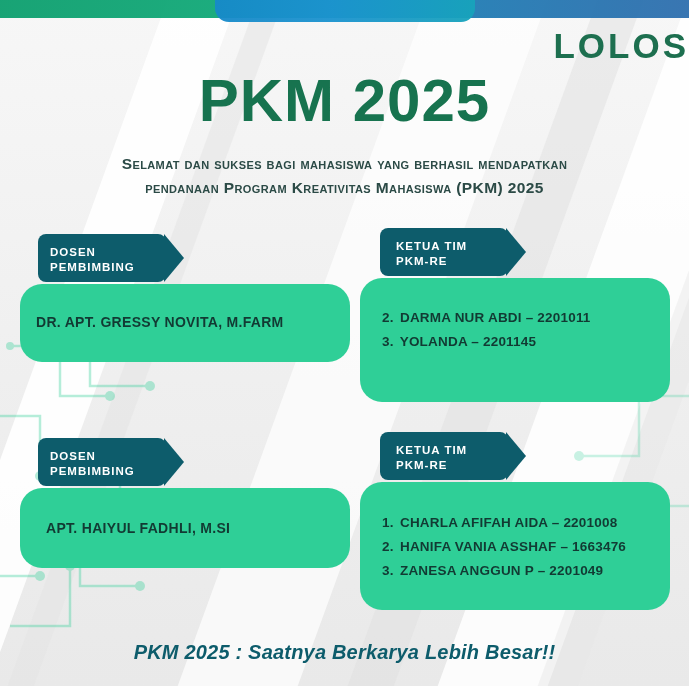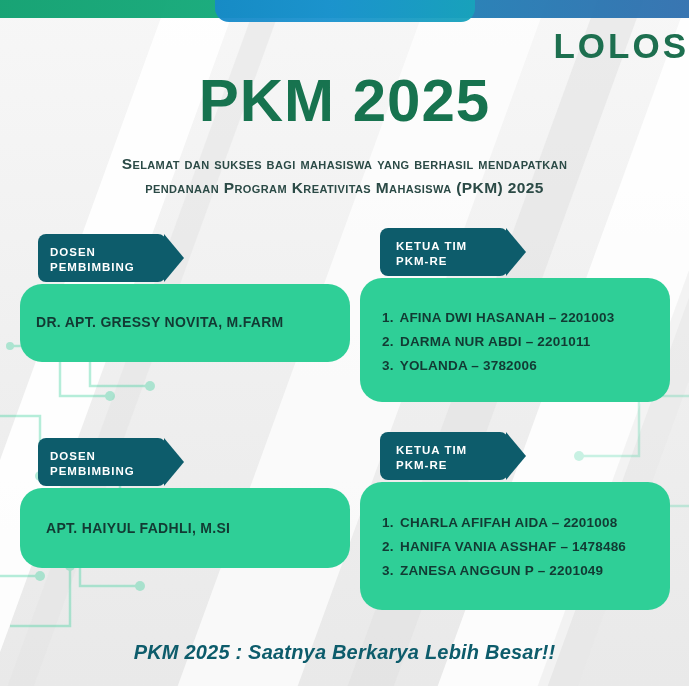--- a/index.html
+++ b/index.html
@@ -258,30 +258,26 @@
     </div>
     <div class="tag tag-r">
       <div>KETUA TIM</div>
       <div>PKM-RE</div>
     </div>
 
     <div class="panel-text lecturer-1">DR. APT. GRESSY NOVITA, M.FARM</div>
 
     <ul class="member-list ml1">
       <li>
-        <span class="num">1.</span>
-        <span>AFINA DWI HASANAH – 2201003</span>
-      </li>
-      <li>
         <span class="num">2.</span>
         <span>DARMA NUR ABDI – 2201011</span>
       </li>
       <li>
         <span class="num">3.</span>
-        <span>YOLANDA – 3782006</span>
+        <span>YOLANDA – 2201145</span>
       </li>
     </ul>
   </div>
 
   <div class="group g2">
     <div class="panel panel-left p2l"></div>
     <div class="panel panel-right p2r"></div>
 
     <div class="tag tag-l">
       <div>DOSEN</div>
@@ -294,21 +290,21 @@
 
     <div class="panel-text lecturer-2">APT. HAIYUL FADHLI, M.SI</div>
 
     <ul class="member-list ml2">
       <li>
         <span class="num">1.</span>
         <span>CHARLA AFIFAH AIDA – 2201008</span>
       </li>
       <li>
         <span class="num">2.</span>
-        <span>HANIFA VANIA ASSHAF – 1478486</span>
+        <span>HANIFA VANIA ASSHAF – 1663476</span>
       </li>
       <li>
         <span class="num">3.</span>
         <span>ZANESA ANGGUN P – 2201049</span>
       </li>
     </ul>
   </div>
 
   <div class="footer">PKM 2025 : Saatnya Berkarya Lebih Besar!!</div>
 

